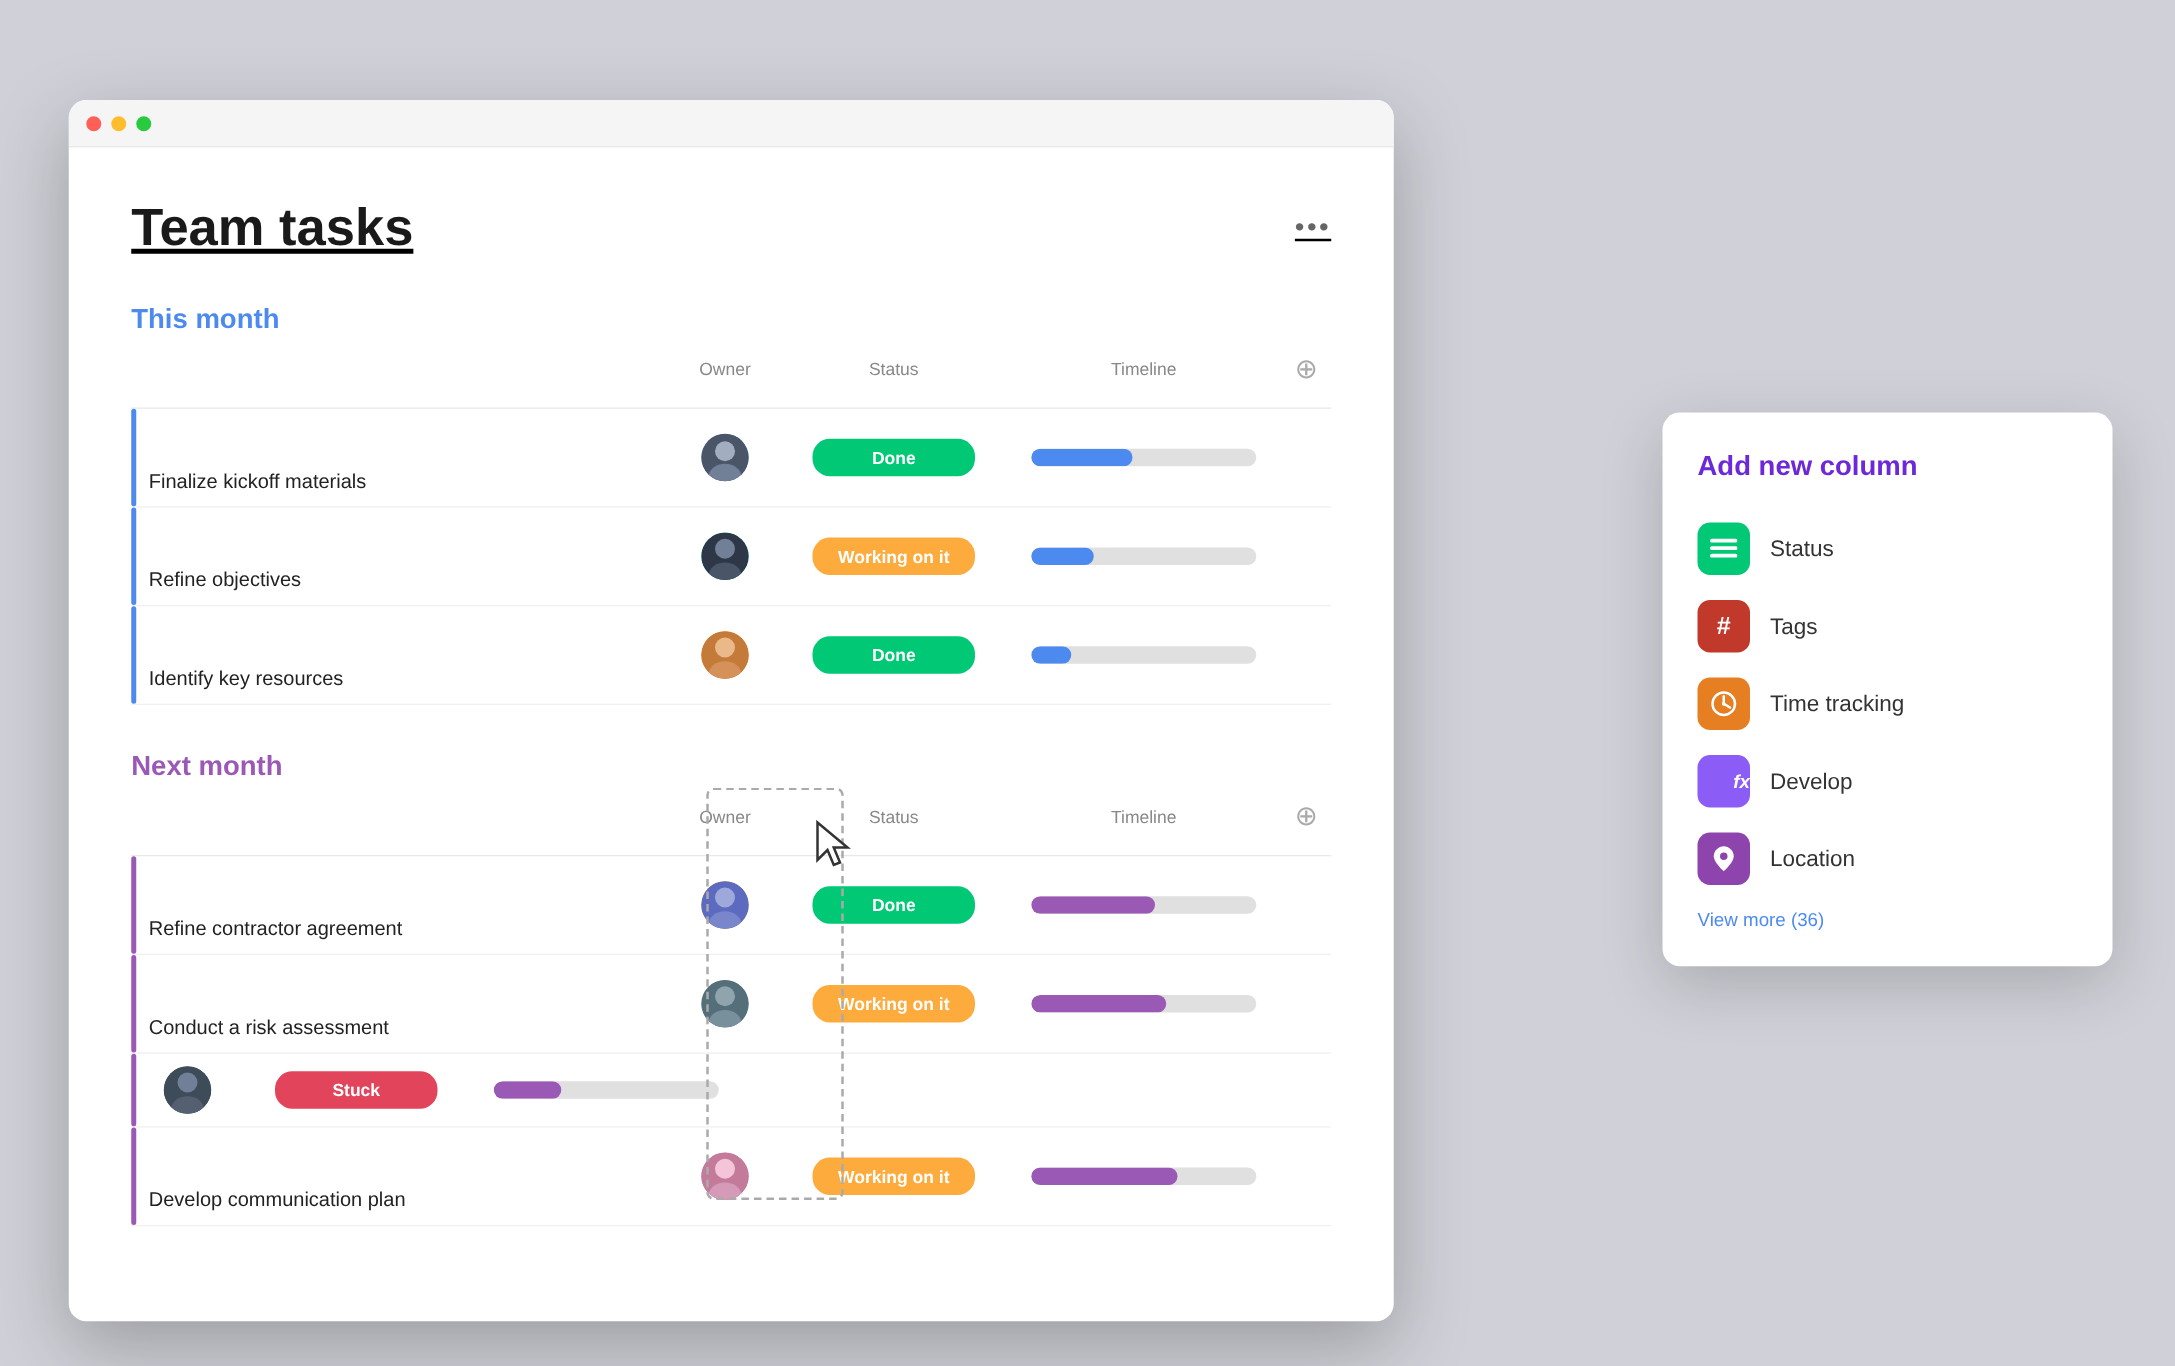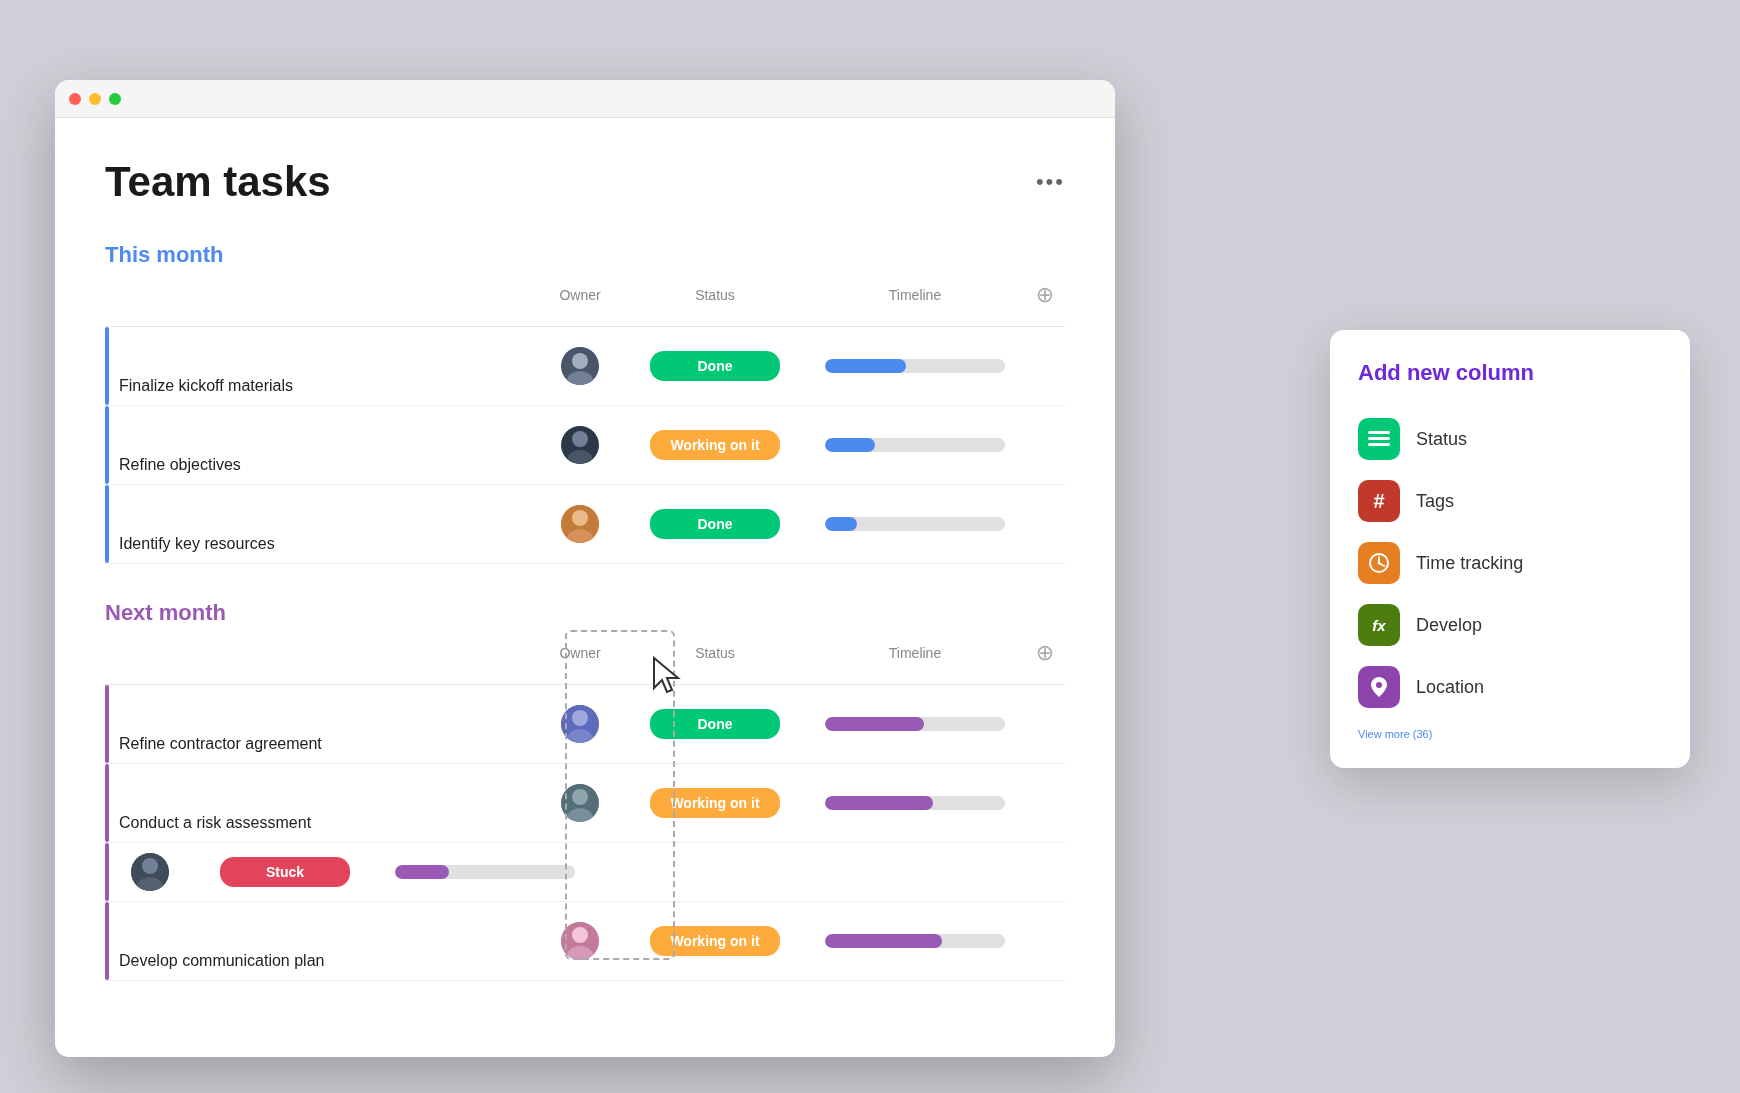--- a/index.html
+++ b/index.html
@@ -53,20 +53,21 @@
 
     .window-content {
       padding: 40px 50px 40px 50px;
     }
 
     .page-header {
       display: flex;
       justify-content: space-between;
       align-items: center;
       margin-bottom: 36px;
+      text-decoration: underline;
     }
 
     .page-title {
       font-size: 42px;
       font-weight: 700;
       color: #1a1a1a;
     }
 
     .more-btn {
       font-size: 22px;
@@ -228,32 +229,32 @@
       justify-content: center;
       margin-right: 16px;
       font-size: 20px;
       color: white;
       flex-shrink: 0;
     }
 
     .icon-status { background: #00c875; }
     .icon-tags { background: #c0392b; }
     .icon-time { background: #e67e22; }
-    .icon-formula { background: #4d7c0f; }
+    .icon-formula { background: #8b5cf6; justify-content: flex-end; }
     .icon-location { background: #8e44ad; }
 
     .column-option-label {
       font-size: 18px;
       color: #333;
       font-weight: 500;
     }
 
     .view-more {
       color: #4d8af0;
-      font-size: 11px;
+      font-size: 15px;
       cursor: pointer;
       margin-top: 10px;
       display: block;
     }
 
     
     .owner-selection-box {
       position: absolute;
       left: 460px;
       top: 30px;

